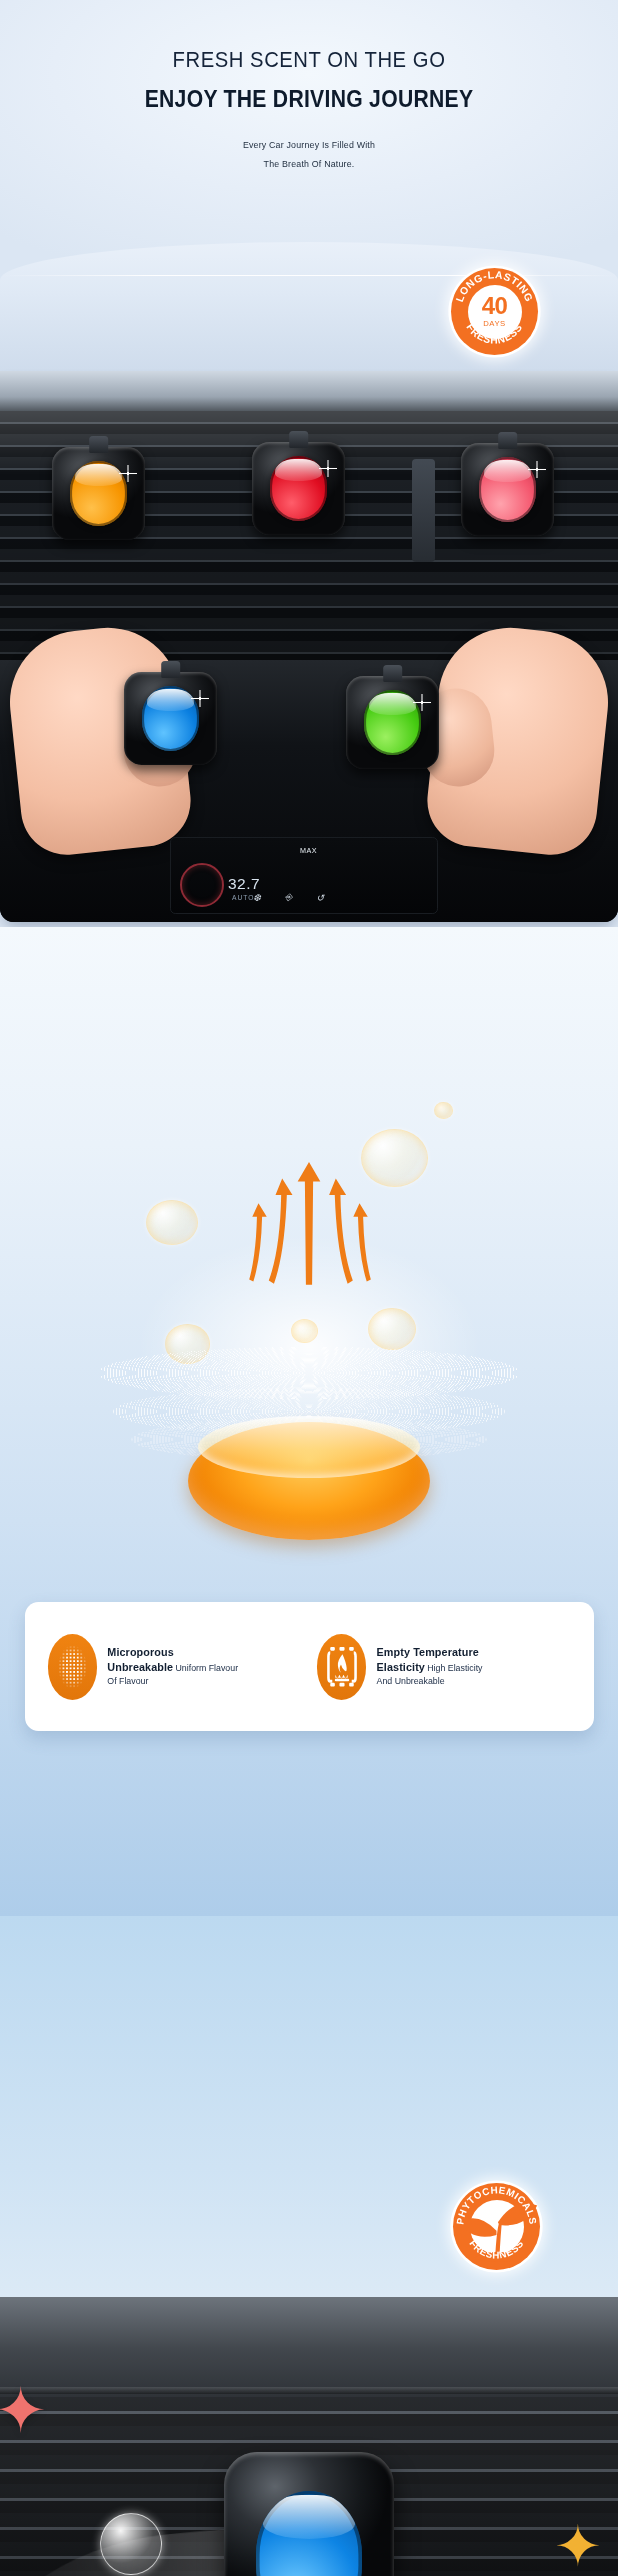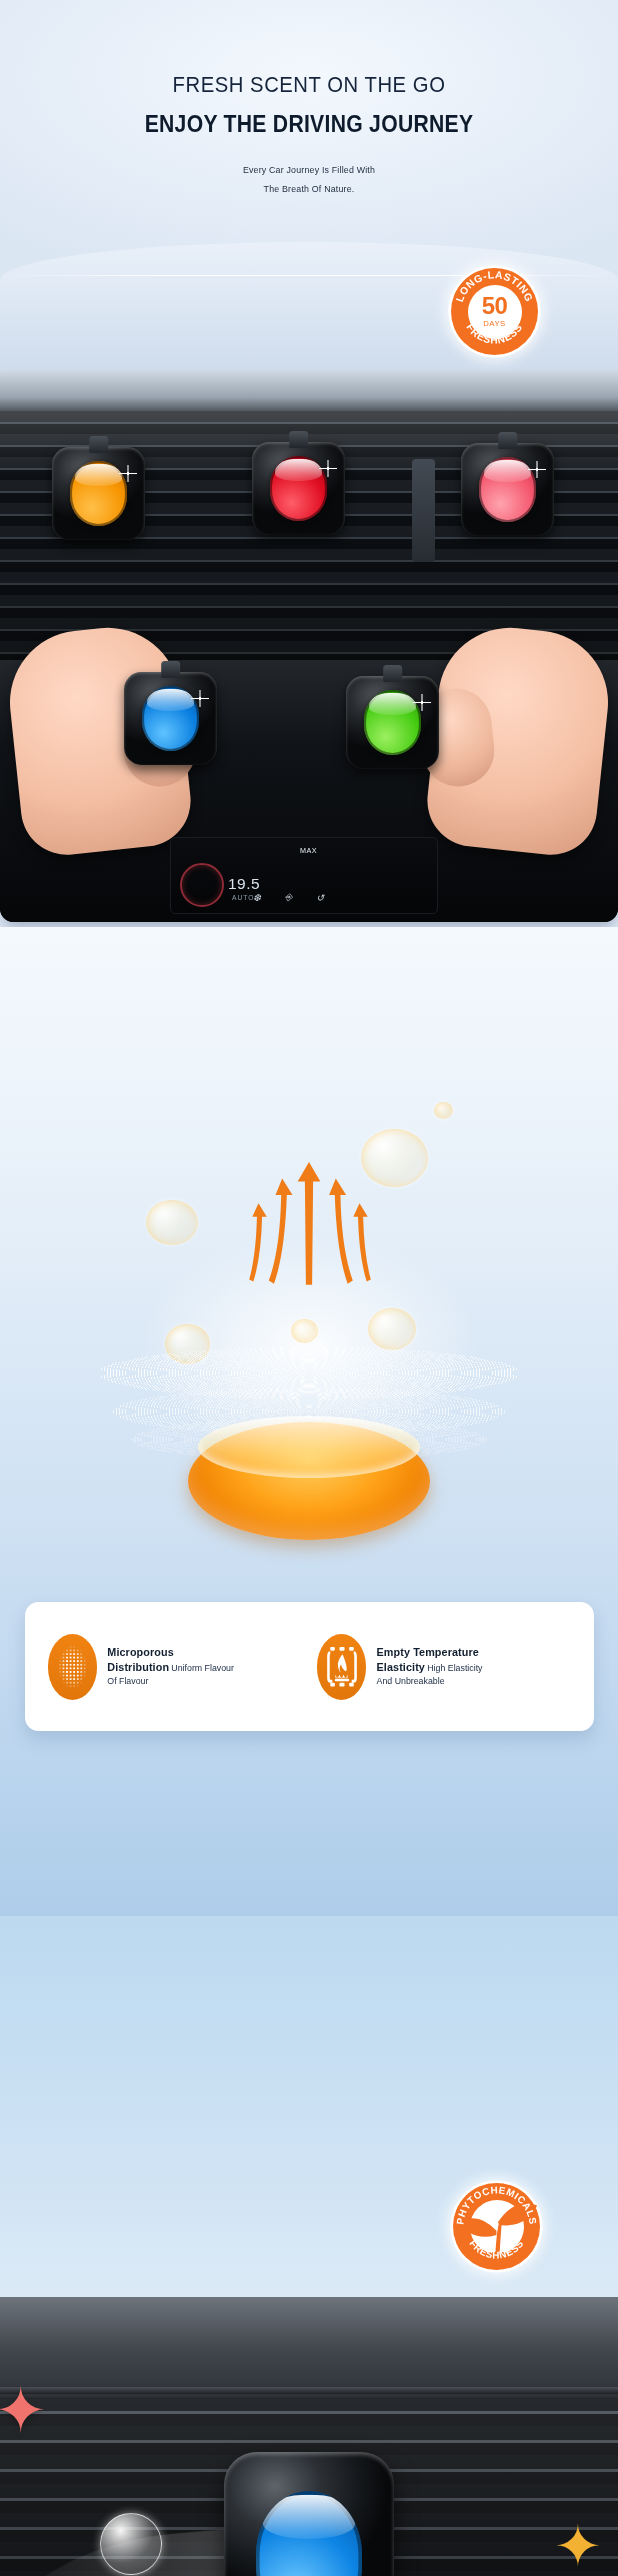--- a/index.html
+++ b/index.html
@@ -33,21 +33,21 @@
   }
   .left-head { text-align:left; }
   .left-head .h-light, .left-head .h-bold, .left-head .sub { transform-origin:left; }
 
   
   #sec-hero {
     height:927px;
     background:
       radial-gradient(464px 216px at 50% 8%, #f3f8fd 0%, #e6eef8 55%, #dbe6f3 100%);
   }
-  #sec-hero .hero-text { padding-top:72px; }
+  #sec-hero .hero-text { padding-top:47px; }
   #sec-hero .h-light { margin-bottom:13.4px; }
   #sec-hero .h-bold  { margin-bottom:24px; }
   #sec-hero .sub     { }
 
   
   .dash-curve {
     position:absolute; left:0; top:242px; width:618px; height:129px;
     background:linear-gradient(180deg,#e9f0f9 0%, #dfe9f5 40%, #cfdcec 100%);
     border-radius:60% 60% 0 0 / 46px 46px 0 0;
   }
@@ -305,21 +305,21 @@
       <div class="h-light">FRESH SCENT ON THE GO</div>
       <div class="h-bold">ENJOY THE DRIVING JOURNEY</div>
       <div class="sub">Every Car Journey Is Filled With</div>
       <div class="sub">The Breath Of Nature.</div>
     </div>
 
     <div class="dash-curve"></div>
 
     <div class="badge-round" id="hero-badge">
       <div class="inner">
-        <div class="num">50</div>
+        <div class="num">40</div>
         <div class="days">DAYS</div>
       </div>
       <svg viewBox="0 0 168 168">
         <defs>
           <path id="arcTop" d="M 20,84 A 64,64 0 0 1 148,84"></path>
           <path id="arcBot" d="M 22,84 A 62,62 0 0 0 146,84"></path>
         </defs>
         <text><textPath href="#arcTop" startOffset="50%" text-anchor="middle" id="arc-top-1">LONG-LASTING</textPath></text>
         <text><textPath href="#arcBot" startOffset="50%" text-anchor="middle" id="arc-bot-1">FRESHNESS</textPath></text>
       </svg>
@@ -361,21 +361,21 @@
       </div>
       <div class="unit" style="left:346px; top:305px; z-index:3;">
         <span class="clip"></span>
         <span class="lens lens-green"></span>
         <span class="spark"></span>
       </div>
 
       <div class="hvac">
         <span class="dial"></span>
         <span class="maxlbl">MAX</span>
-        <span class="temp">19.5</span>
+        <span class="temp">32.7</span>
         <span class="auto">AUTO</span>
         <span class="row">
           <i>❆</i>
           <i>⎆</i>
           <i>↺</i>
         </span>
       </div>
     </div>
   </section>
 
@@ -409,21 +409,21 @@
     <div class="oil-lens" style="top:489px;"></div>
 
     <div class="feature-card" style="top:675px;">
 
       <div class="feature">
         <span class="feat-ico">
           <span class="dotmx"></span>
         </span>
         <span class="feat-txt">
           <span class="t">Microporous</span><br>
-          <span class="t">Distribution</span>
+          <span class="t">Unbreakable</span>
           <span class="d">Uniform Flavour</span><br>
           <span class="d">Of Flavour</span>
         </span>
       </div>
 
       <div class="feature">
         <span class="feat-ico">
           <svg width="30" height="44" viewBox="0 0 58 86" fill="#fff">
             <rect x="6" y="4" width="9" height="7" rx="2"></rect>
               <rect x="24" y="4" width="10" height="7" rx="2"></rect>

